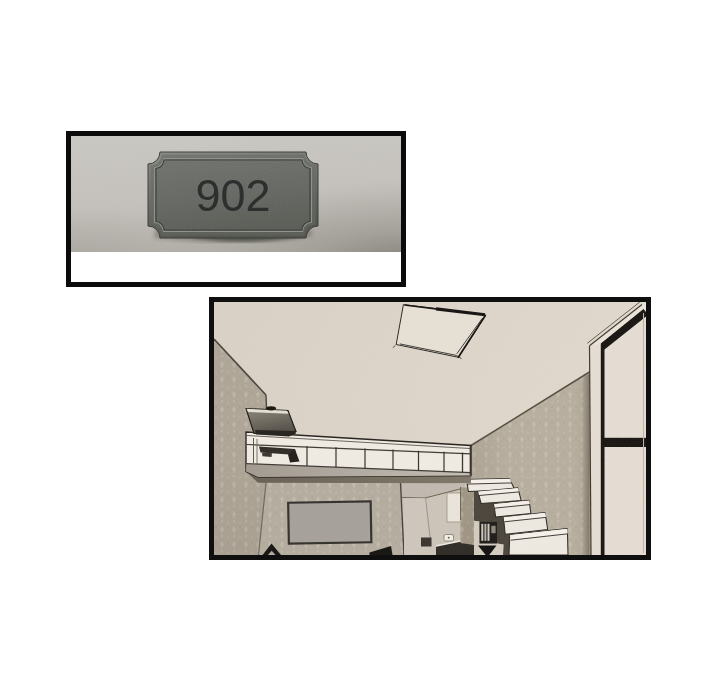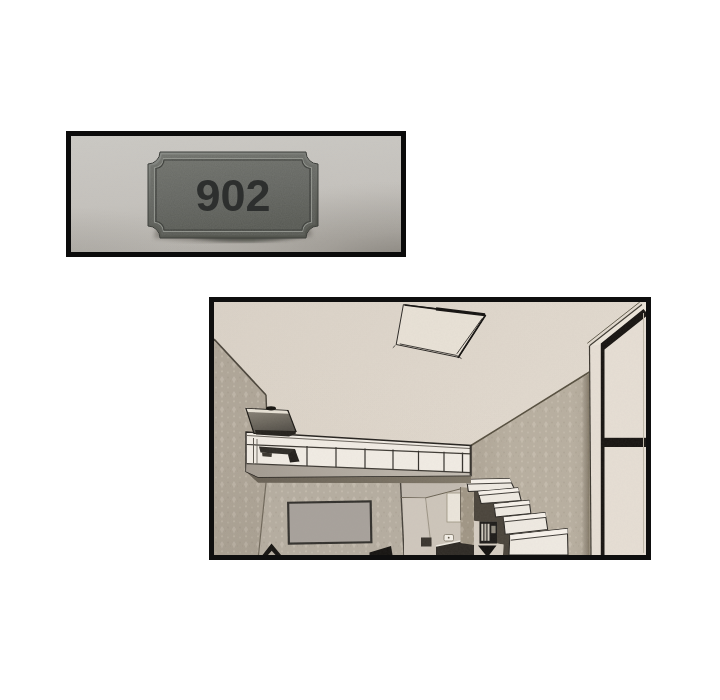--- a/index.html
+++ b/index.html
@@ -1,17 +1,17 @@
 <!DOCTYPE html>
 <html><head>
 <meta charset="utf-8">
 <style>
 html,body{margin:0;padding:0;background:#ffffff;width:720px;height:700px;overflow:hidden;}
 body{font-family:"Liberation Sans", sans-serif;position:relative;}
-#p1{position:absolute;left:66px;top:131px;width:340px;height:126px;border:5px solid #0b0b0b;box-sizing:border-box;font-weight:bold;}
+#p1{position:absolute;left:66px;top:131px;width:340px;height:156px;border:5px solid #0b0b0b;box-sizing:border-box;}
 #p2{position:absolute;left:209px;top:297px;width:442px;height:263px;border:5px solid #0f0f0f;box-sizing:border-box;}
 svg{display:block;}
 </style>
 </head>
 <body>
 
 <div id="p1">
 <svg width="330" height="116" viewBox="0 0 330 116">
 <defs>
 <linearGradient id="wallg" x1="0" y1="0" x2="0.15" y2="1">

